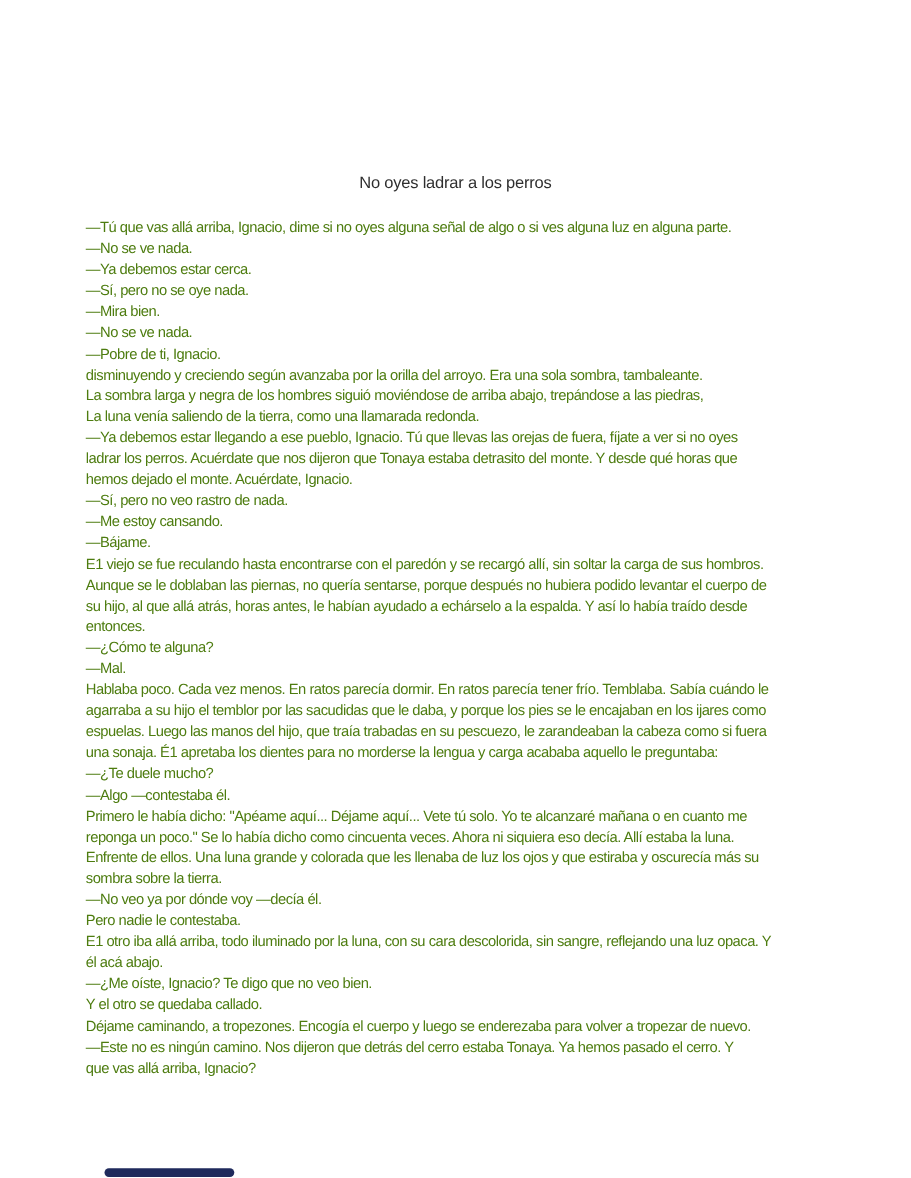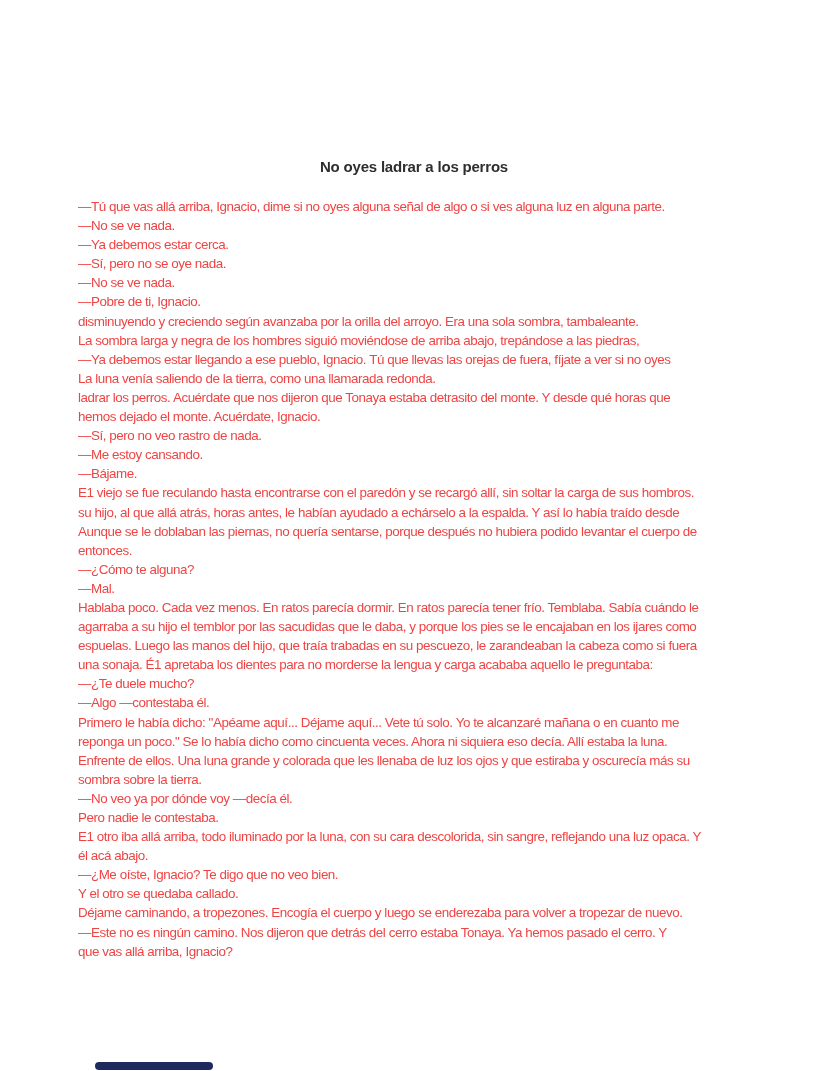--- a/index.html
+++ b/index.html
@@ -17,21 +17,21 @@
     height: 1071px;
     background: #ffffff;
   }
   .page-title {
     position: absolute;
     top: 158px;
     left: 0;
     width: 828px;
     text-align: center;
     font-size: 15px;
-    font-weight: bold;
+    font-weight: normal;
     color: #2e2e2e;
     letter-spacing: -0.2px;
     margin: 0;
   }
   .story-text {
     position: absolute;
     left: 78px;
     top: 197px;
     width: 700px;
     color: #3e3e3e;
@@ -51,39 +51,40 @@
     height: 8px;
     border-radius: 4px;
     background: #1f2a5c;
   }
 </style>
 </head>
 <body>
 
 <main class="doc-page">
   <h1 class="page-title">No oyes ladrar a los perros</h1>
-  <div class="story-text" id="story-text" style="color: #ef4444;">
+  <div class="story-text" id="story-text" style="color: #4d7c0f;">
       <div class="text-line">—Tú que vas allá arriba, Ignacio, dime si no oyes alguna señal de algo o si ves alguna luz en alguna parte.</div>
       <div class="text-line">—No se ve nada.</div>
       <div class="text-line">—Ya debemos estar cerca.</div>
       <div class="text-line">—Sí, pero no se oye nada.</div>
+      <div class="text-line">—Mira bien.</div>
       <div class="text-line">—No se ve nada.</div>
       <div class="text-line">—Pobre de ti, Ignacio.</div>
       <div class="text-line">disminuyendo y creciendo según avanzaba por la orilla del arroyo. Era una sola sombra, tambaleante.</div>
       <div class="text-line">La sombra larga y negra de los hombres siguió moviéndose de arriba abajo, trepándose a las piedras,</div>
+      <div class="text-line">La luna venía saliendo de la tierra, como una llamarada redonda.</div>
       <div class="text-line">—Ya debemos estar llegando a ese pueblo, Ignacio. Tú que llevas las orejas de fuera, fíjate a ver si no oyes</div>
-      <div class="text-line">La luna venía saliendo de la tierra, como una llamarada redonda.</div>
       <div class="text-line">ladrar los perros. Acuérdate que nos dijeron que Tonaya estaba detrasito del monte. Y desde qué horas que</div>
       <div class="text-line">hemos dejado el monte. Acuérdate, Ignacio.</div>
       <div class="text-line">—Sí, pero no veo rastro de nada.</div>
       <div class="text-line">—Me estoy cansando.</div>
       <div class="text-line">—Bájame.</div>
       <div class="text-line">E1 viejo se fue reculando hasta encontrarse con el paredón y se recargó allí, sin soltar la carga de sus hombros.</div>
+      <div class="text-line">Aunque se le doblaban las piernas, no quería sentarse, porque después no hubiera podido levantar el cuerpo de</div>
       <div class="text-line">su hijo, al que allá atrás, horas antes, le habían ayudado a echárselo a la espalda. Y así lo había traído desde</div>
-      <div class="text-line">Aunque se le doblaban las piernas, no quería sentarse, porque después no hubiera podido levantar el cuerpo de</div>
       <div class="text-line">entonces.</div>
       <div class="text-line">—¿Cómo te alguna?</div>
       <div class="text-line">—Mal.</div>
       <div class="text-line">Hablaba poco. Cada vez menos. En ratos parecía dormir. En ratos parecía tener frío. Temblaba. Sabía cuándo le</div>
       <div class="text-line">agarraba a su hijo el temblor por las sacudidas que le daba, y porque los pies se le encajaban en los ijares como</div>
       <div class="text-line">espuelas. Luego las manos del hijo, que traía trabadas en su pescuezo, le zarandeaban la cabeza como si fuera</div>
       <div class="text-line">una sonaja. É1 apretaba los dientes para no morderse la lengua y carga acababa aquello le preguntaba:</div>
       <div class="text-line">—¿Te duele mucho?</div>
       <div class="text-line">—Algo —contestaba él.</div>
       <div class="text-line">Primero le había dicho: "Apéame aquí... Déjame aquí... Vete tú solo. Yo te alcanzaré mañana o en cuanto me</div>

